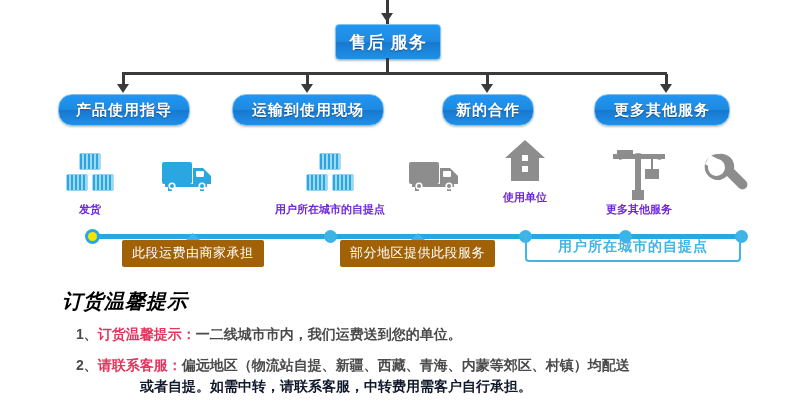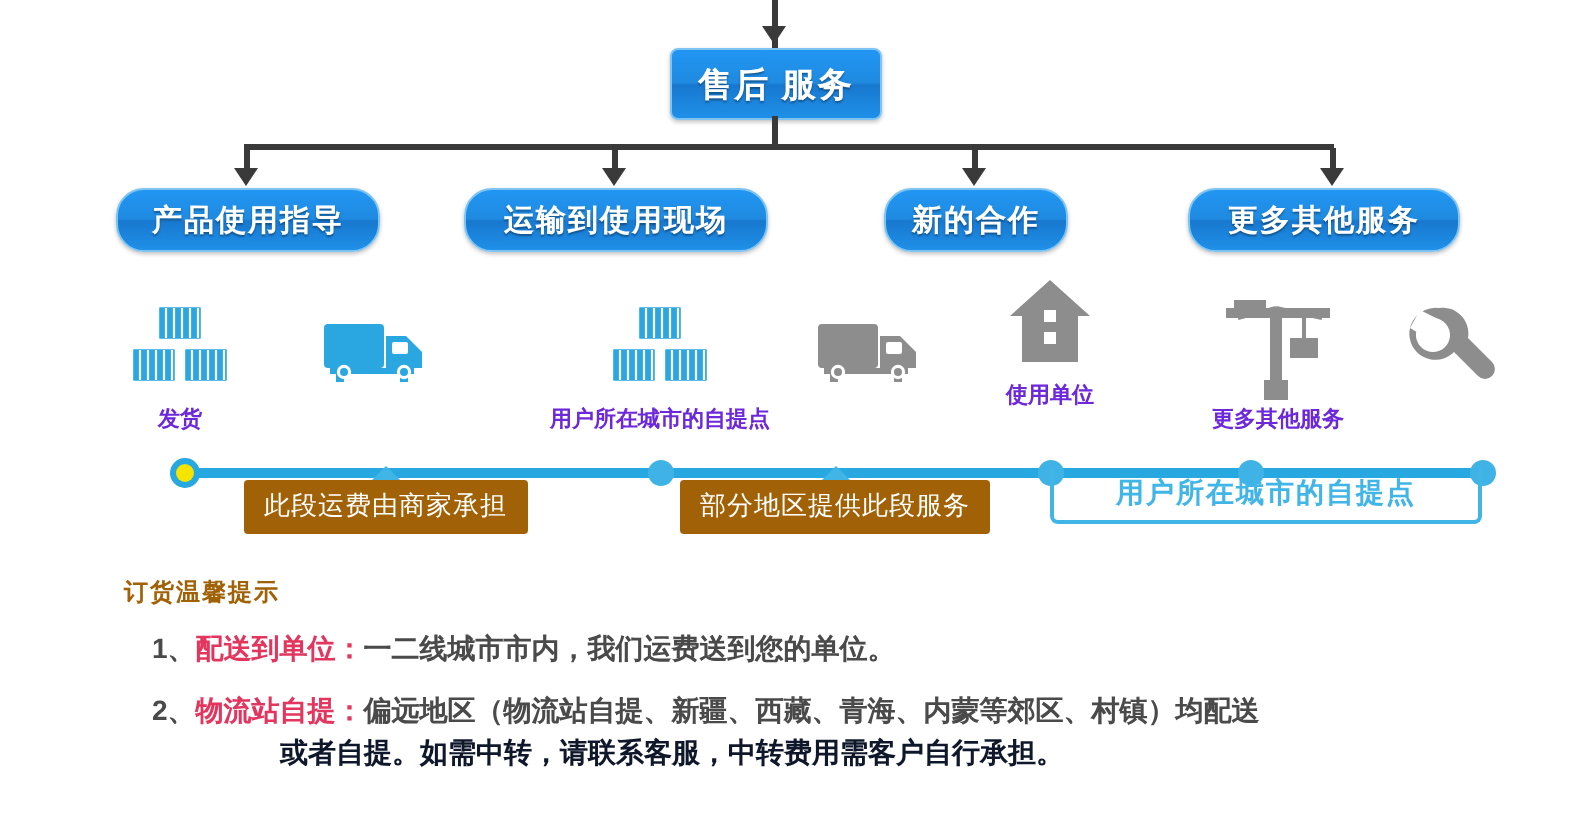--- a/index.html
+++ b/index.html
@@ -157,24 +157,25 @@
     display: flex;
     align-items: center;
     justify-content: center;
     letter-spacing: 1px;
     box-sizing: border-box;
   }
 
   
   #notes { position: absolute; left: 62px; top: 288px; width: 700px; }
   #notes-title {
-    font-size: 12px;
-    font-weight: bold;
-    color: #a16207;
+    font-size: 20px;
+    font-weight: bold;
+    color: #000000;
     letter-spacing: 1px;
+    font-style: italic;
   }
   .note-row {
     margin-top: 9px;
     font-size: 14px;
     color: #4a4a4a;
     line-height: 1.55;
     font-weight: bold;
     padding-left: 14px;
   }
   .note-row .num { color: #4a4a4a; }
@@ -354,22 +355,22 @@
     <span>部分地区提供此段服务</span>
   </div>
   <div id="callout-2">
     <span>用户所在城市的自提点</span>
   </div>
 
   <div id="notes">
     <div id="notes-title">订货温馨提示</div>
 
     <div class="note-row">
-      <span class="num">1、</span><span class="key">配送到单位：</span><span>一二线城市市内，我们运费送到您的单位。</span>
+      <span class="num">1、</span><span class="key">订货温馨提示：</span><span>一二线城市市内，我们运费送到您的单位。</span>
     </div>
 
     <div class="note-row">
-      <span class="num">2、</span><span class="key">物流站自提：</span><span>偏远地区（物流站自提、新疆、西藏、青海、内蒙等郊区、村镇）均配送</span>
+      <span class="num">2、</span><span class="key">请联系客服：</span><span>偏远地区（物流站自提、新疆、西藏、青海、内蒙等郊区、村镇）均配送</span>
     </div>
     <div class="note-cont">或者自提。如需中转，请联系客服，中转费用需客户自行承担。</div>
   </div>
 
 </div>
 
 </body></html>

